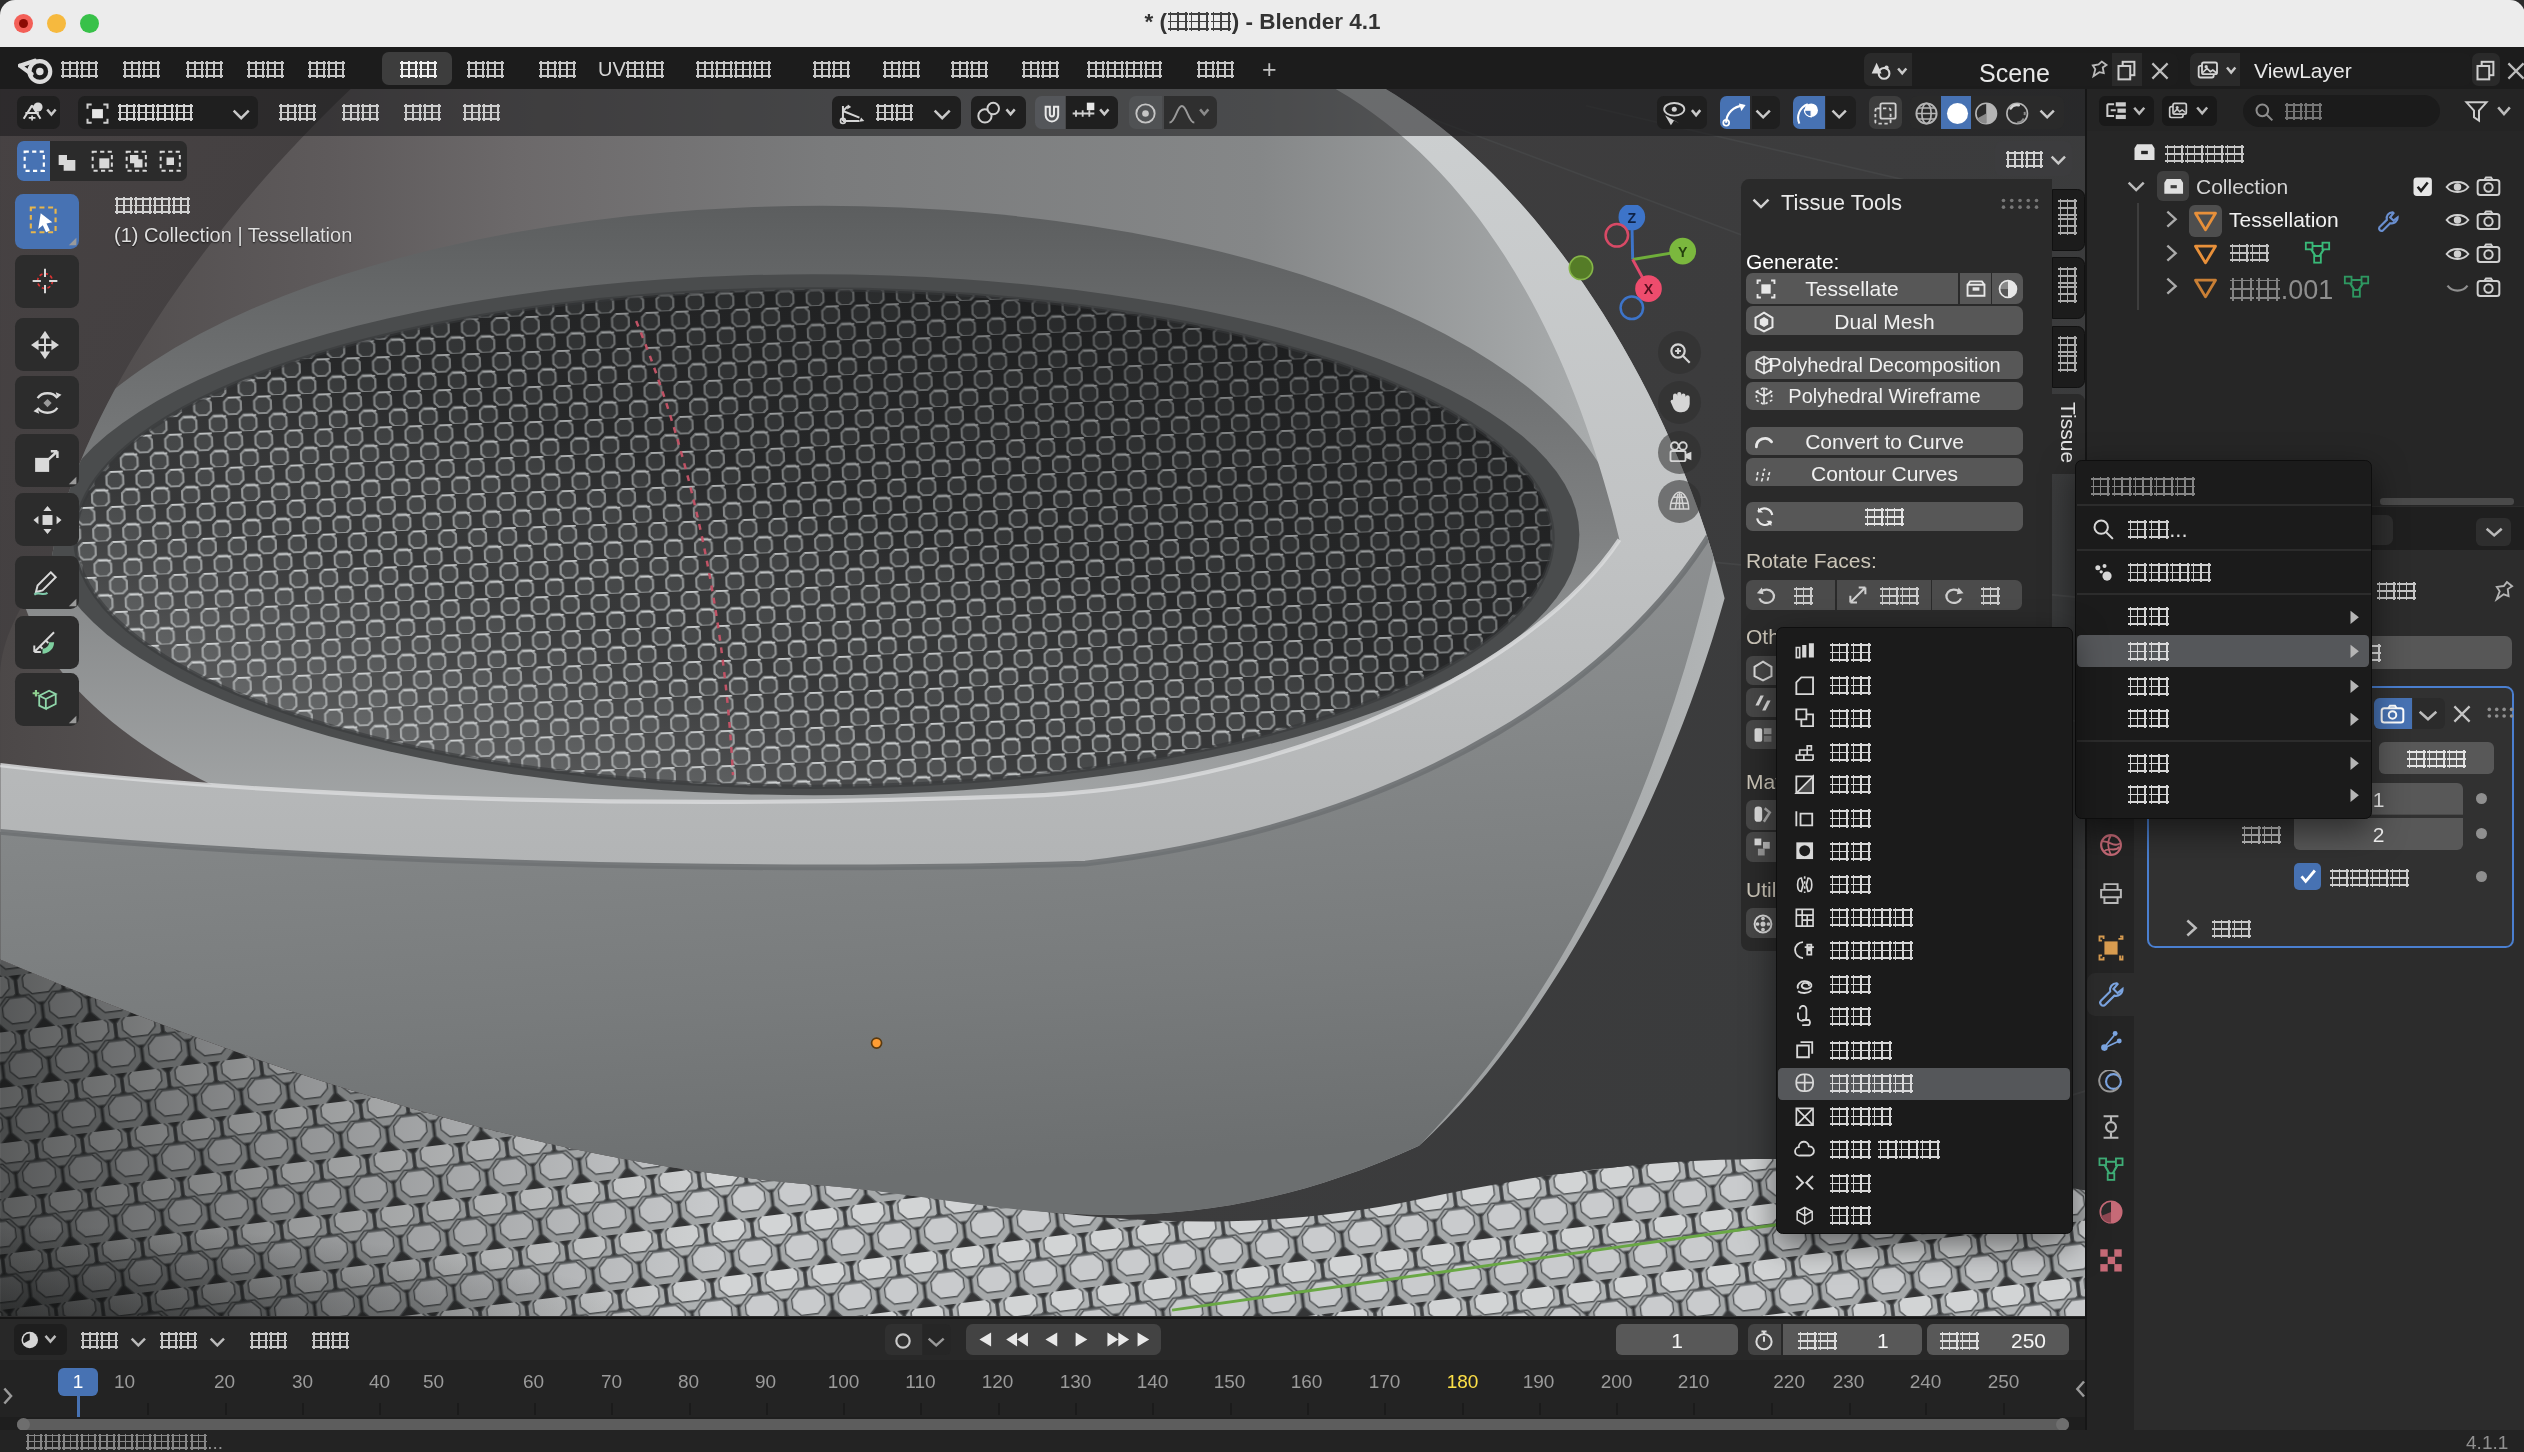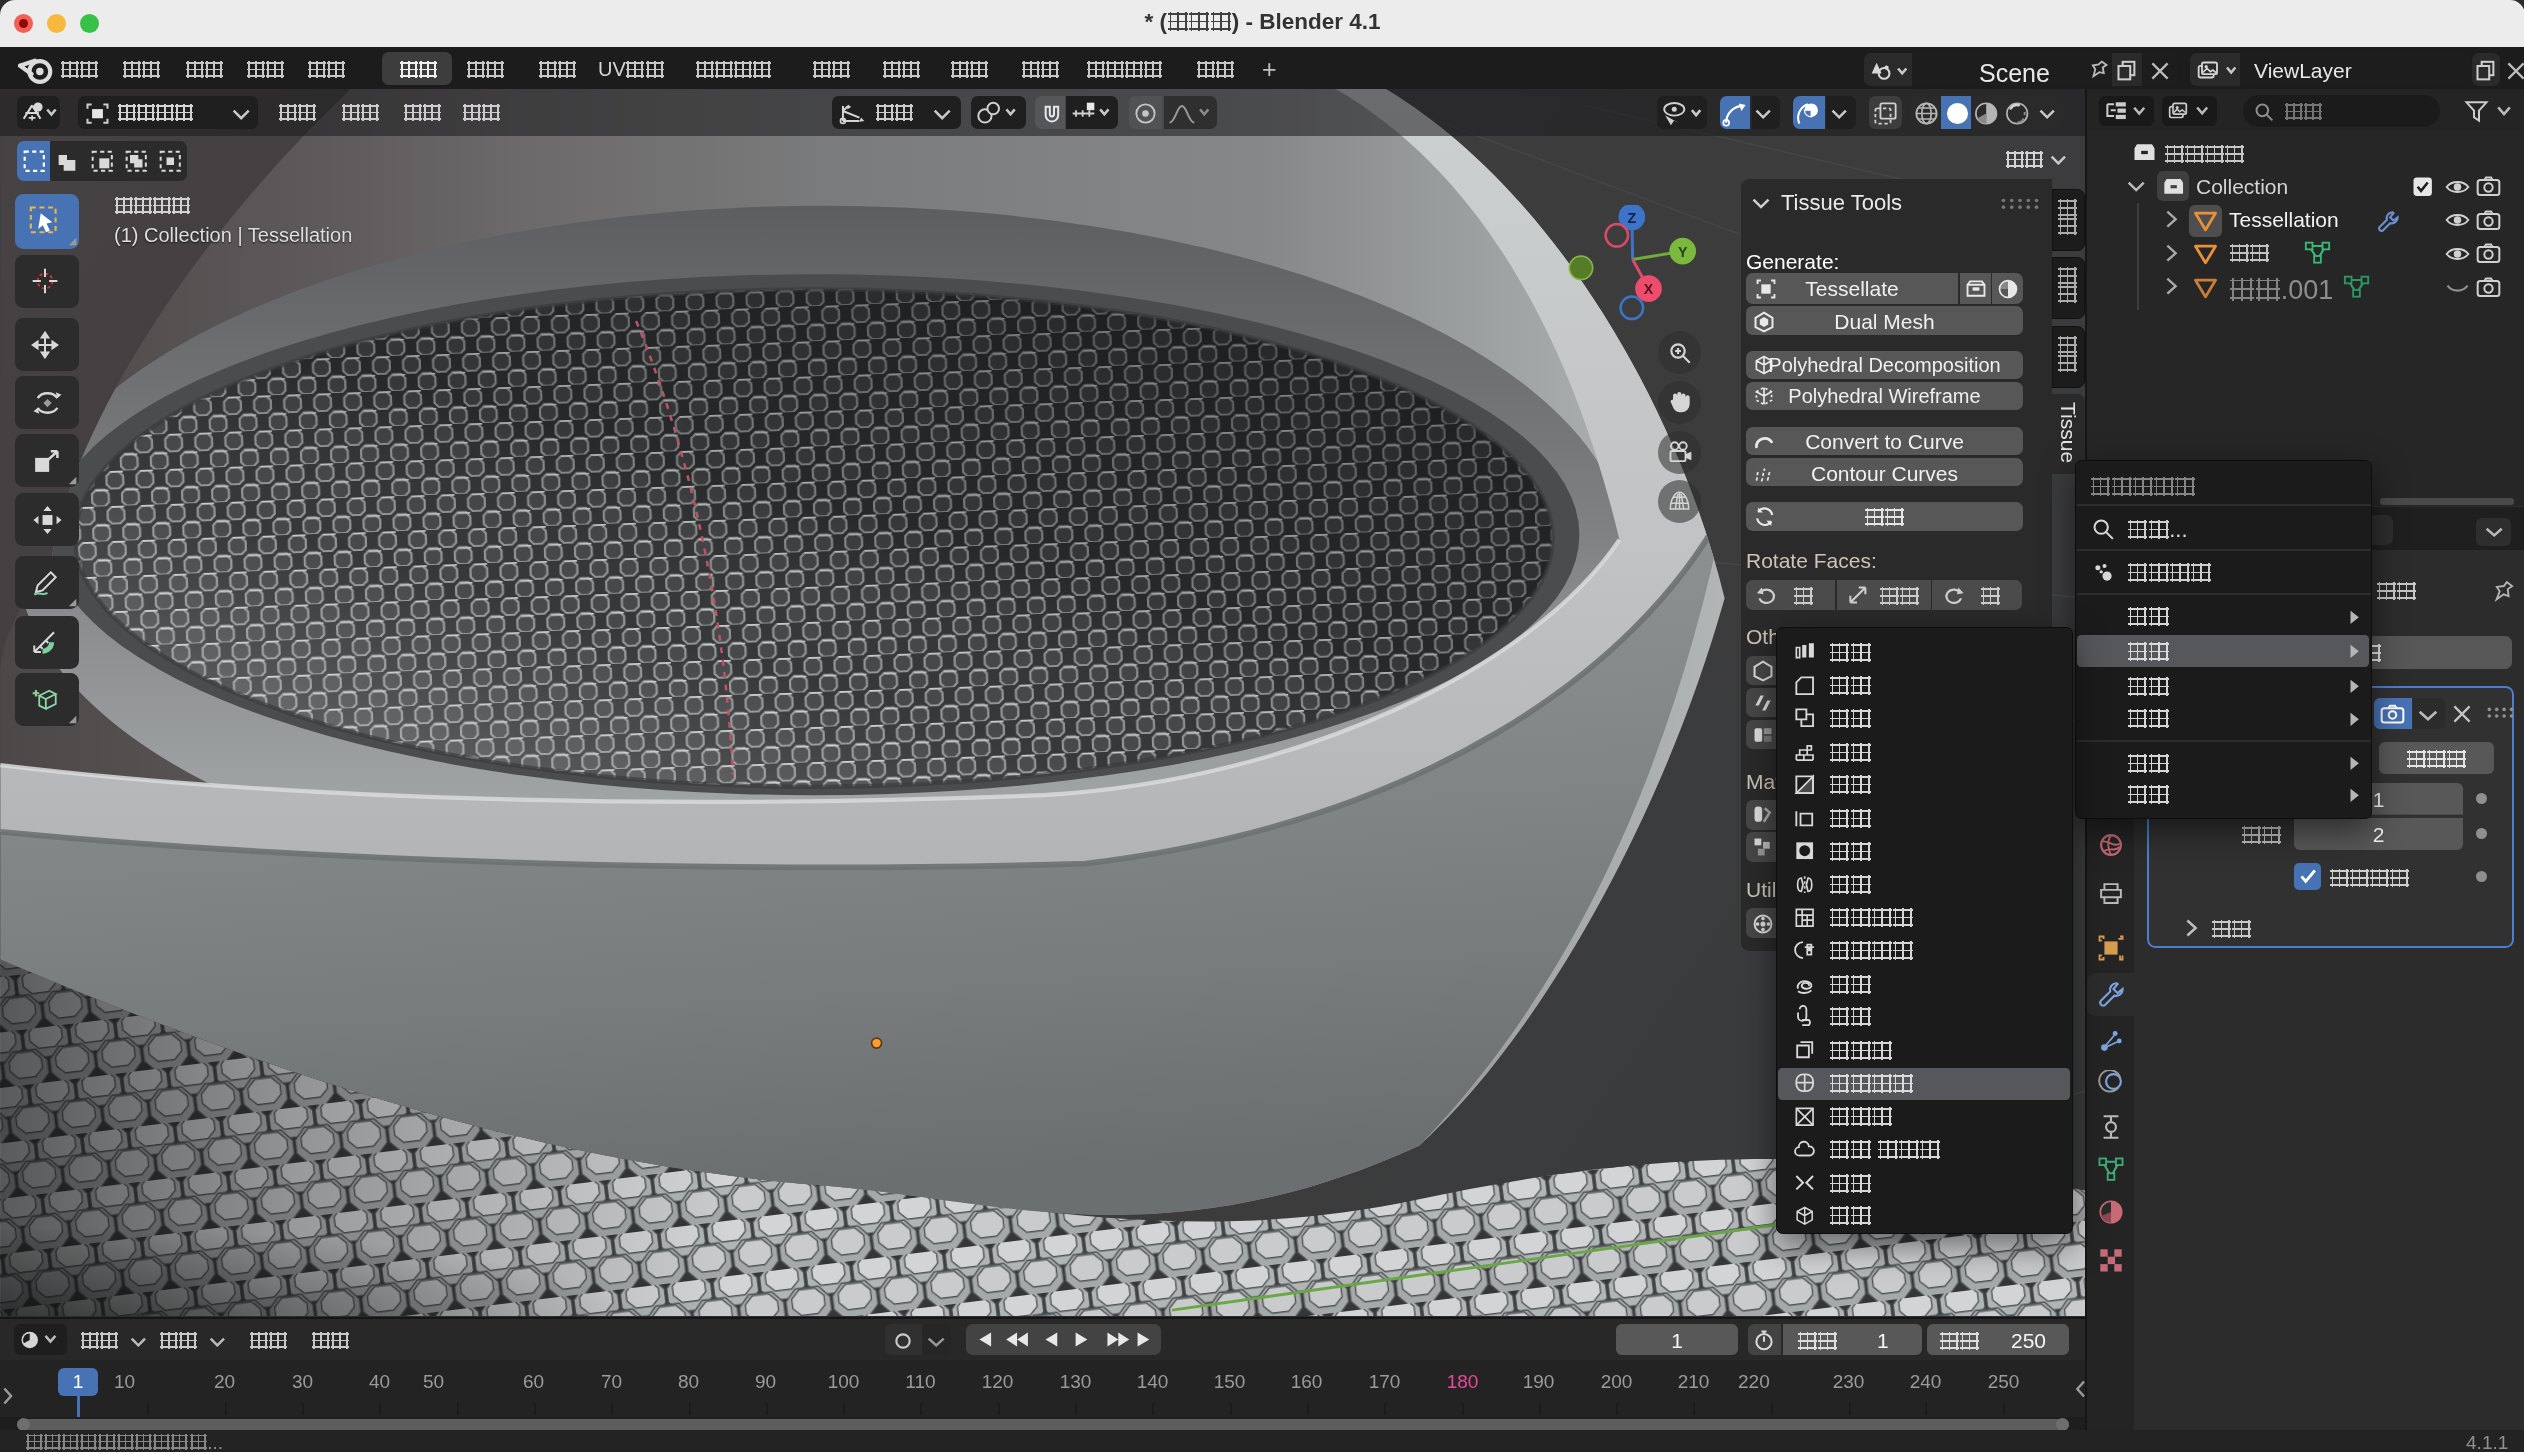--- a/index.html
+++ b/index.html
@@ -889,25 +889,25 @@
     <div class="ab" style="left:655px;top:1371px;width:67px;text-align:center;font-size:19px;color:#9b9b9b">80</div>
     <div class="ab" style="left:732px;top:1371px;width:67px;text-align:center;font-size:19px;color:#9b9b9b">90</div>
     <div class="ab" style="left:810px;top:1371px;width:67px;text-align:center;font-size:19px;color:#9b9b9b">100</div>
     <div class="ab" style="left:887px;top:1371px;width:67px;text-align:center;font-size:19px;color:#9b9b9b">110</div>
     <div class="ab" style="left:964px;top:1371px;width:67px;text-align:center;font-size:19px;color:#9b9b9b">120</div>
     <div class="ab" style="left:1042px;top:1371px;width:67px;text-align:center;font-size:19px;color:#9b9b9b">130</div>
     <div class="ab" style="left:1119px;top:1371px;width:67px;text-align:center;font-size:19px;color:#9b9b9b">140</div>
     <div class="ab" style="left:1196px;top:1371px;width:67px;text-align:center;font-size:19px;color:#9b9b9b">150</div>
     <div class="ab" style="left:1273px;top:1371px;width:67px;text-align:center;font-size:19px;color:#9b9b9b">160</div>
     <div class="ab" style="left:1351px;top:1371px;width:67px;text-align:center;font-size:19px;color:#9b9b9b">170</div>
-    <div class="ab" style="left:1429px;top:1371px;width:67px;text-align:center;font-size:19px;color:#ec4899">180</div>
+    <div class="ab" style="left:1429px;top:1371px;width:67px;text-align:center;font-size:19px;color:#fde047">180</div>
     <div class="ab" style="left:1505px;top:1371px;width:67px;text-align:center;font-size:19px;color:#9b9b9b">190</div>
     <div class="ab" style="left:1583px;top:1371px;width:67px;text-align:center;font-size:19px;color:#9b9b9b">200</div>
     <div class="ab" style="left:1660px;top:1371px;width:67px;text-align:center;font-size:19px;color:#9b9b9b">210</div>
-    <div class="ab" style="left:1738px;top:1371px;width:67px;text-align:left;font-size:19px;color:#9b9b9b">220</div>
+    <div class="ab" style="left:1738px;top:1371px;width:67px;text-align:right;font-size:19px;color:#9b9b9b">220</div>
     <div class="ab" style="left:1815px;top:1371px;width:67px;text-align:center;font-size:19px;color:#9b9b9b">230</div>
     <div class="ab" style="left:1892px;top:1371px;width:67px;text-align:center;font-size:19px;color:#9b9b9b">240</div>
     <div class="ab" style="left:1970px;top:1371px;width:67px;text-align:center;font-size:19px;color:#9b9b9b">250</div>
     <div class="ab" style="left:147px;top:1403px;width:1.7px;height:11.7px;background:#1b1b1b"></div>
     <div class="ab" style="left:225px;top:1403px;width:1.7px;height:11.7px;background:#1b1b1b"></div>
     <div class="ab" style="left:302px;top:1403px;width:1.7px;height:11.7px;background:#1b1b1b"></div>
     <div class="ab" style="left:379px;top:1403px;width:1.7px;height:11.7px;background:#1b1b1b"></div>
     <div class="ab" style="left:457px;top:1403px;width:1.7px;height:11.7px;background:#1b1b1b"></div>
     <div class="ab" style="left:534px;top:1403px;width:1.7px;height:11.7px;background:#1b1b1b"></div>
     <div class="ab" style="left:611px;top:1403px;width:1.7px;height:11.7px;background:#1b1b1b"></div>

